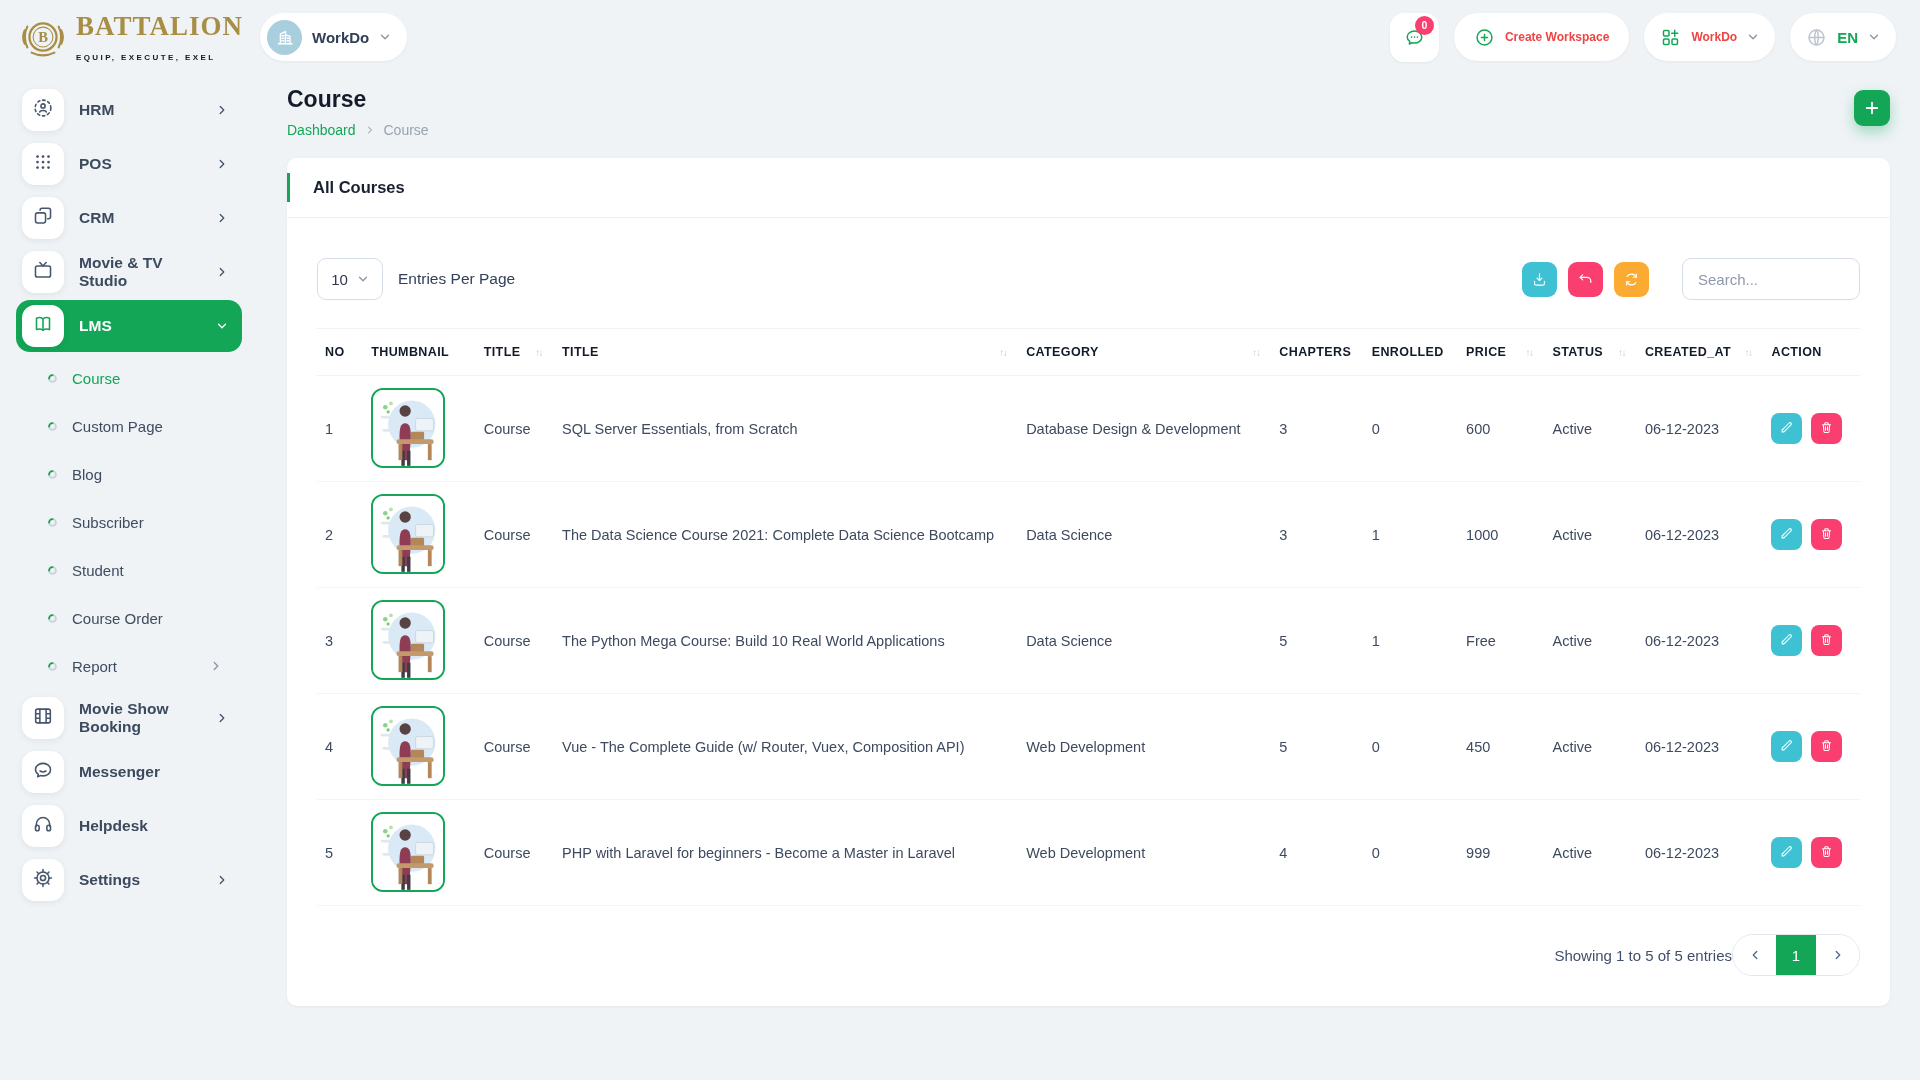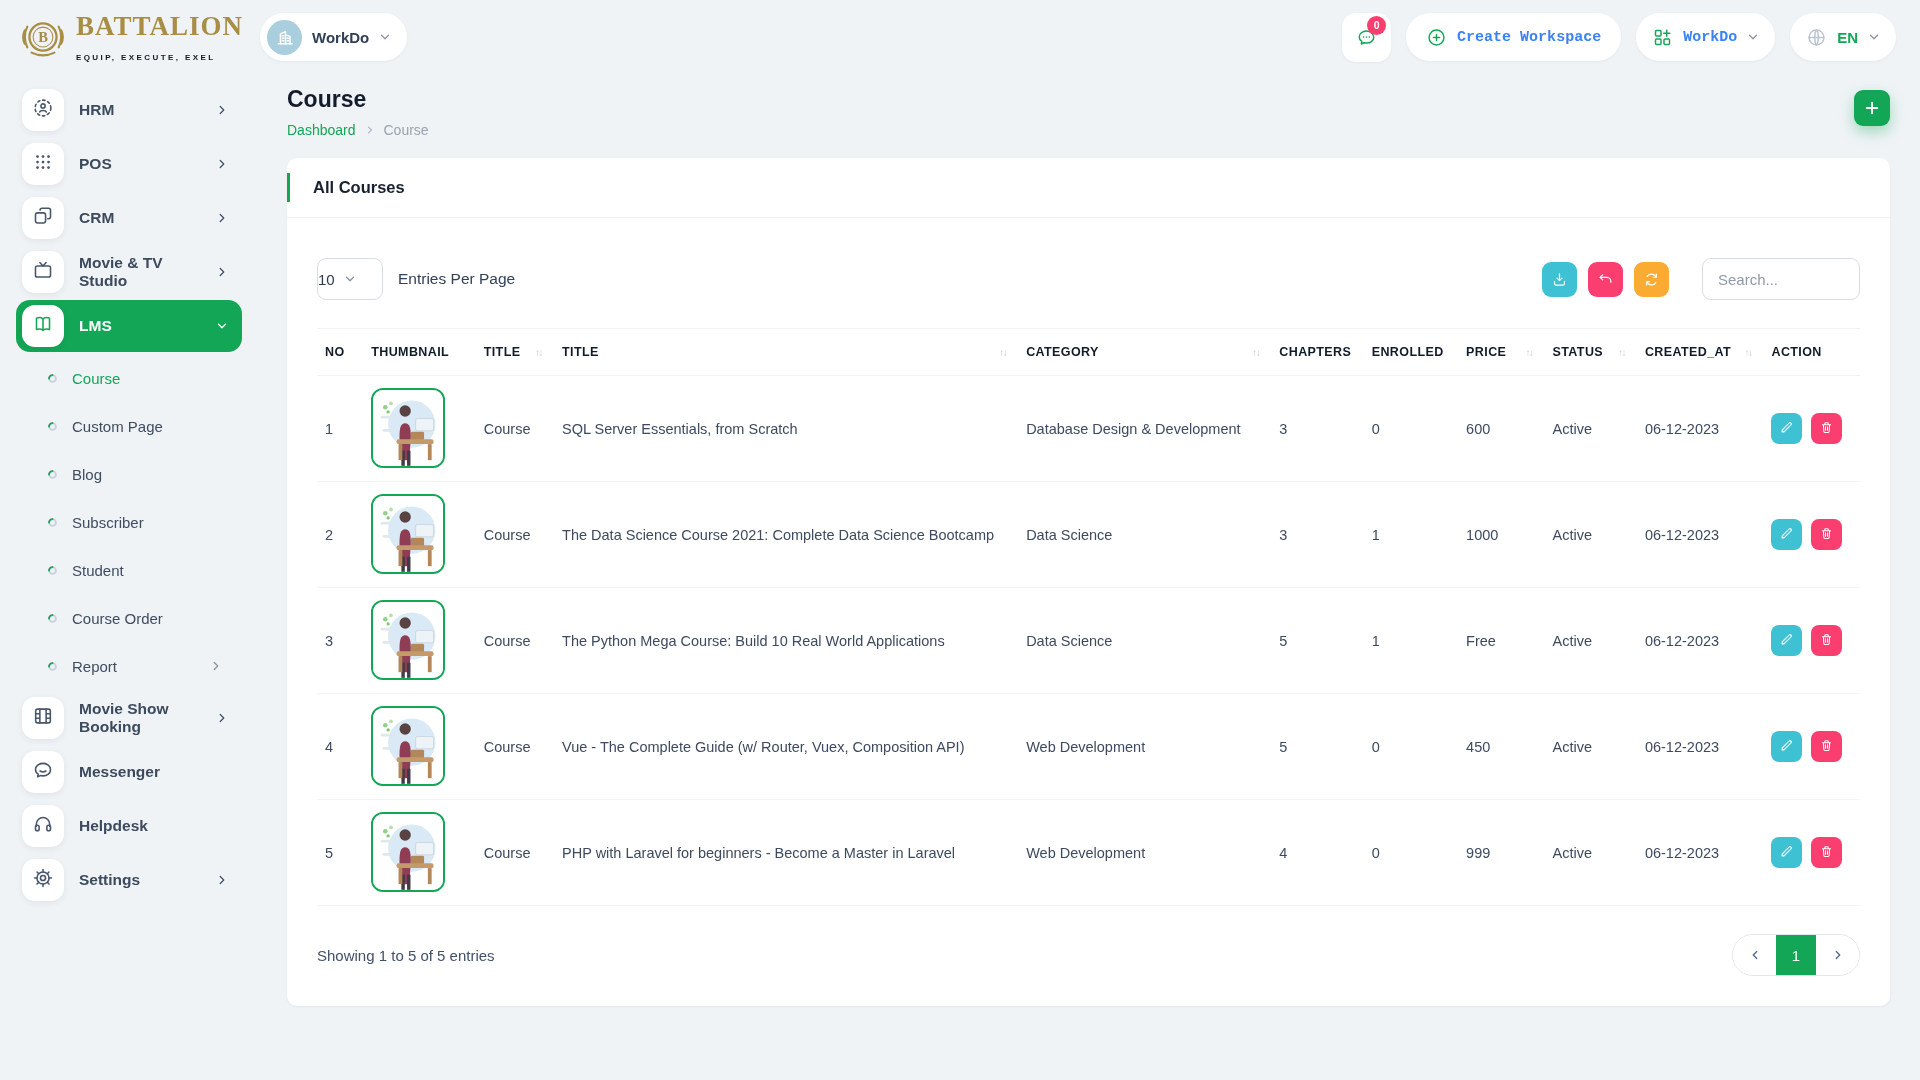--- a/index.html
+++ b/index.html
@@ -21,21 +21,21 @@
   .chev { color:#8a94a4; display:flex; }
   .chev svg { width:12px; height:12px; }
 
   .top-right { margin-left:auto; display:flex; gap:15px; align-items:center; }
   .icon-btn { width:49px; height:49px; border-radius:14px; background:#fff; position:relative; display:flex; align-items:center; justify-content:center; color:#12a656; box-shadow:0 1px 3px rgba(20,30,50,.05); cursor:pointer; border:none; }
   .icon-btn svg { width:25px; height:25px; }
   .badge { position:absolute; top:3px; right:5px; min-width:19px; height:19px; border-radius:10px; background:#fb3e70; color:#fff; font-size:10.5px; font-weight:bold; display:flex; align-items:center; justify-content:center; padding:0 5px; }
   .create-pill { padding:0 20px; gap:10px; }
   .green-ic { color:#12a656; display:flex; }
   .green-ic svg { width:21px; height:21px; }
-  .pill-label { font-weight:bold; font-size:15px; color:#3b82f6;font-family:Liberation Mono, monospace; }
+  .pill-label { font-weight:bold; font-size:12px; color:#ef4444; }
   .workdo-pill { padding:0 16px; gap:10px; }
   .lang-pill { padding:0 16px; gap:10px; }
   .globe { color:#bcc5cf; display:flex; }
   .globe svg { width:21px; height:21px; }
   .lang-label { font-weight:bold; font-size:15px; color:#12a656; }
 
   
   .layout { display:flex; align-items:flex-start; }
   .sidebar { width:258px; flex:none; padding-top:8px; }
   .side-item { display:flex; align-items:center; height:52px; margin:2px 16px; padding:0 14px 0 6px; border-radius:14px; gap:15px; cursor:pointer; }
@@ -64,45 +64,45 @@
   .add-btn { width:36px; height:36px; border-radius:9px; background:#12a656; color:#fff; display:flex; align-items:center; justify-content:center; border:none; cursor:pointer; box-shadow:0 6px 14px rgba(18,166,86,.35); margin-top:4px; }
   .add-btn svg { width:18px; height:18px; }
 
   .card { background:#fff; border-radius:10px; margin-top:20px; box-shadow:0 1px 3px rgba(25,39,62,.05); }
   .card-head { position:relative; padding:20px 26px; border-bottom:1px solid #eef1f5; }
   .card-title { font-size:16.5px; font-weight:bold; color:#18212f; }
   .card-head::before { content:''; position:absolute; left:0; top:15px; bottom:15px; width:3px; background:#12a656; }
   .card-body { padding:26px 30px 30px; }
 
   .controls { display:flex; align-items:center; margin:14px 0 28px; }
-  .select { width:66px; height:42px; border:1px solid #d7dde6; border-radius:9px; display:flex; align-items:center; gap:9px; font-size:15px; color:#2e3a4e; background:#fff; cursor:pointer; }
+  .select { width:66px; height:42px; border:1px solid #d7dde6; border-radius:9px; display:flex; align-items:center; justify-content:center; gap:9px; font-size:15px; color:#2e3a4e; background:#fff; cursor:pointer; }
   .entries-label { margin-left:15px; font-size:15.5px; color:#33415a; }
   .controls-right { margin-left:auto; display:flex; gap:11px; align-items:center; }
   .sq-btn { width:35px; height:35px; border-radius:9px; border:none; color:#fff; display:flex; align-items:center; justify-content:center; cursor:pointer; }
   .sq-btn svg { width:17px; height:17px; }
   .sq-export { background:#3ec1d3; }
   .sq-reset { background:#fb3e70; }
   .sq-refresh { background:#fbab31; }
-  .search { width:158px; height:42px; border:1px solid #d7dde6; border-radius:9px; padding:0 15px; font-size:15px; color:#2e3a4e; margin-left:22px; outline:none; font-family:"Liberation Sans", sans-serif; }
+  .search { width:178px; height:42px; border:1px solid #d7dde6; border-radius:9px; padding:0 15px; font-size:15px; color:#2e3a4e; margin-left:22px; outline:none; font-family:"Liberation Sans", sans-serif; }
   .search::placeholder { color:#8e99a9; }
 
   table { width:100%; border-collapse:collapse; table-layout:fixed; }
   thead th { text-align:right; font-size:12.5px; letter-spacing:.4px; color:#121b29; padding:16px 8px; border-top:1px solid #f0f2f6; border-bottom:1px solid #f0f2f6; font-weight:bold; }
   .th-inner { display:flex; align-items:center; justify-content:space-between; padding-right:4px; }
   .sort { color:#c3cbd6; font-size:10px; letter-spacing:-1.5px; font-weight:normal; }
   tbody td { padding:12px 8px; border-bottom:1px solid #f2f4f7; font-size:14.5px; color:#3d4a5f; vertical-align:middle; }
   .thumb { display:inline-flex; width:74px; height:80px; border:2px solid #12a656; border-radius:12px; overflow:hidden; background:#fff; }
   .thumb svg { width:100%; height:100%; }
   .row-actions { display:flex; gap:9px; }
   .act-btn { width:31px; height:31px; border-radius:8px; border:none; color:#fff; display:flex; align-items:center; justify-content:center; cursor:pointer; }
   .act-btn svg { width:15px; height:15px; }
   .act-edit { background:#3ec1d3; }
   .act-del { background:#fb3e70; }
 
-  .table-foot { display:flex; align-items:center; justify-content:space-between; margin-top:28px; }
+  .table-foot { display:flex; align-items:center; justify-content:flex-end; margin-top:28px; }
   .showing { font-size:15px; color:#42506a; }
   .pagination { display:flex; border:1px solid #e2e7ee; border-radius:22px; overflow:hidden; background:#fff; height:42px; align-items:stretch; }
   .pg-btn { width:43px; display:flex; align-items:center; justify-content:center; color:#51678c; background:#fff; border:none; cursor:pointer; }
   .pg-btn svg { width:12px; height:12px; }
   .pg-page { width:40px; display:flex; align-items:center; justify-content:center; background:#12a656; color:#fff; font-size:15px; cursor:pointer; }
 </style>
 </head>
 <body>
 
 <header class="topbar">

